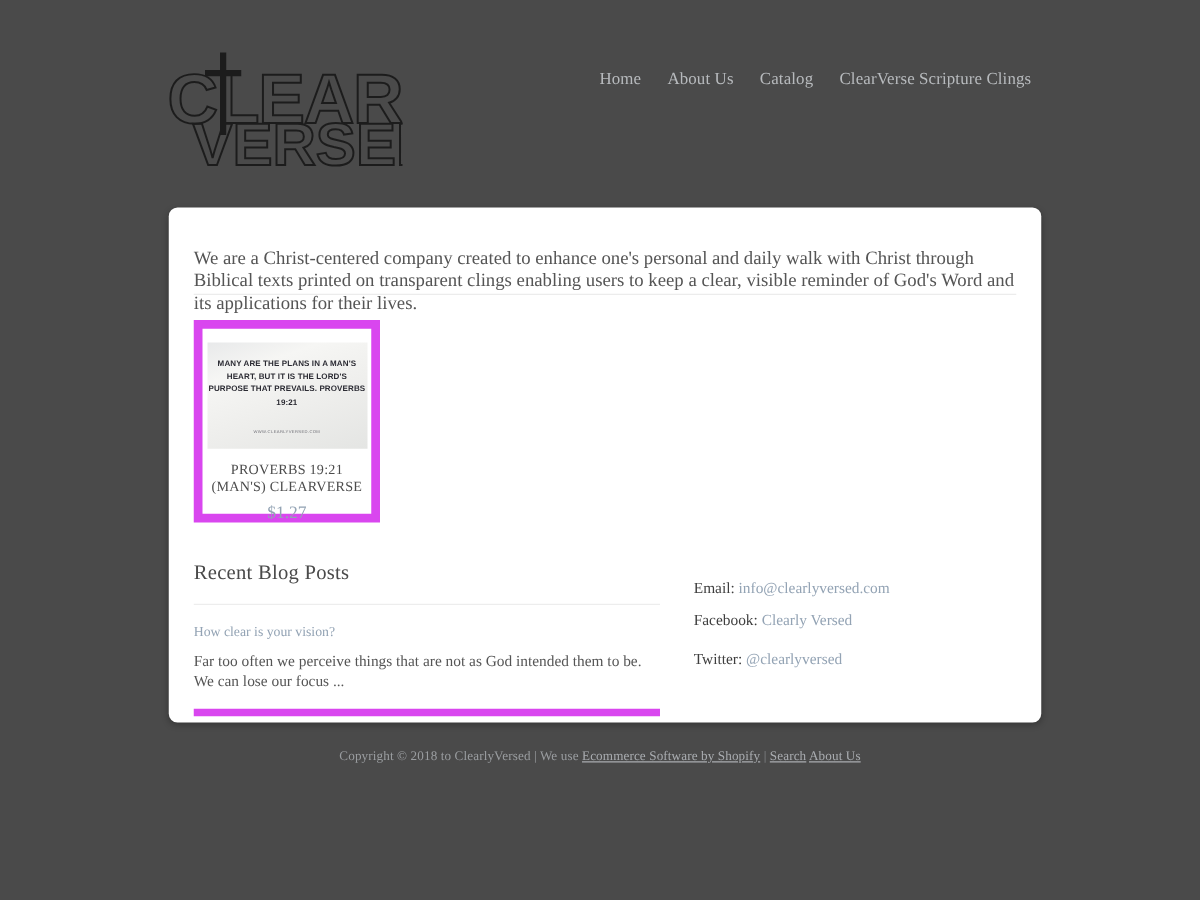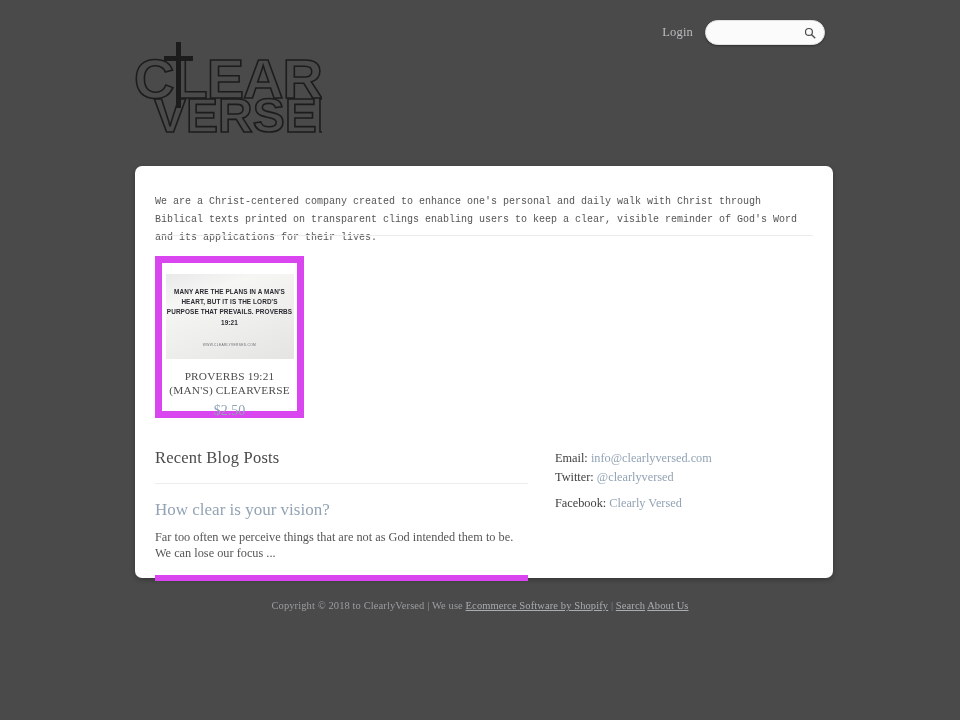--- a/index.html
+++ b/index.html
@@ -95,23 +95,23 @@
     width: 698px; height: 412px;
     background: #ffffff;
     border-radius: 7px;
     box-shadow: 0 2px 5px rgba(0,0,0,.25);
   }
   .intro {
     position: absolute;
     left: 20px; top: 17px;
     width: 658px;
     color: #555555;
-    font-size: 10px;
+    font-size: 15px;
     line-height: 18px;
-    font-family: Liberation Mono, monospace;
+    font-family: Liberation Serif, serif;
   }
   .hr {
     position: absolute;
     left: 20px;
     width: 658px; height: 1px;
     background: #ececec;
   }
   .hr-top { top: 69px; }
 
   
@@ -182,36 +182,36 @@
     font-size: 16.5px;
     font-family: "Liberation Serif", serif;
     padding-bottom: 15px;
     border-bottom: 1px solid #ededed;
     letter-spacing: .2px;
   }
   .blog-link {
     display: block;
     margin-top: 16px;
     color: #93a3b4;
-    font-size: 17px;
+    font-size: 11px;
     font-family: "Liberation Serif", serif;
     text-decoration: none;
     cursor: pointer;
   }
   .blog-excerpt {
     margin-top: 9px;
     color: #555555;
     font-size: 12.3px;
     line-height: 16px;
     font-family: "Liberation Serif", serif;
     padding-bottom: 14px;
     border-bottom: 6px solid #d946ef;
   }
   .contact-row {
-    margin-top: 2px;
+    margin-top: 14px;
     color: #3e3e3e;
     font-size: 12.3px;
     line-height: 17px;
     font-family: "Liberation Serif", serif;
   }
   .contact-row.tight { margin-top: 9px; }
   .contact-row .lbl { color: #3e3e3e; }
   .contact-row a {
     color: #93a3b4;
     text-decoration: none;
@@ -249,71 +249,67 @@
           <text x="2" y="62" font-size="56" font-weight="bold" fill="none" stroke="#1c1c1c" stroke-width="1.6" letter-spacing="-1">CLEARLY</text>
           <text x="22" y="96" font-size="48" font-weight="bold" fill="none" stroke="#1c1c1c" stroke-width="1.6" letter-spacing="0">VERSED</text>
         </g>
         <g fill="#1c1c1c">
           <rect x="44" y="6" width="5" height="66"></rect>
           <rect x="32" y="20" width="29" height="5"></rect>
         </g>
       </svg>
     </a>
 
-    <div class="utility-row">
-      <a class="login-link" href="#">Login</a>
-      <div class="search-box">
-        <input class="search-input" type="text" value="" placeholder="" style="">
-        <svg class="search-icon" viewBox="0 0 16 16">
-          <circle cx="6.6" cy="6.6" r="4.6" fill="none" stroke="#4a4a4a" stroke-width="1.6"></circle>
-          <line x1="10.2" y1="10.2" x2="14.4" y2="14.4" stroke="#4a4a4a" stroke-width="1.8" stroke-linecap="round"></line>
-        </svg>
-      </div>
-    </div>
 
     <nav class="main-nav">
+      <div>
+        <a href="#">Home</a>
+        <a href="#">About Us</a>
+        <a href="#">Catalog</a>
+        <a href="#">ClearVerse Scripture Clings</a>
+      </div>
     </nav>
   </div>
 
   <div class="card">
 
     <p class="intro">We are a Christ-centered company created to enhance one's personal and daily walk with Christ through Biblical texts printed on transparent clings enabling users to keep a clear, visible reminder of God's Word and its applications for their lives.</p>
 
     <div class="hr hr-top"></div>
 
     <div class="product">
       <div class="product-thumb">
         <div class="thumb-text">Many are the plans in a man's heart, but it is the Lord's purpose that prevails. Proverbs 19:21</div>
         <div class="thumb-url">WWW.CLEARLYVERSED.COM</div>
       </div>
       <div class="product-title">
         <span>PROVERBS 19:21</span><br>
         <span>(MAN'S) CLEARVERSE</span>
       </div>
-      <div class="product-price">$2.50</div>
+      <div class="product-price">$1.27</div>
     </div>
 
     <div class="col-blog">
       <div class="col-title">Recent Blog Posts</div>
       <a class="blog-link" href="#">How clear is your vision?</a>
       <div class="blog-excerpt">Far too often we perceive things that are not as God intended them to be. We can lose our focus ...</div>
     </div>
 
     <div class="col-contact">
       <div class="contact-row">
         <span class="lbl">Email:</span>
         <a href="#">info@clearlyversed.com</a>
       </div>
+      <div class="contact-row tight">
+        <span class="lbl">Facebook:</span>
+        <a href="#">Clearly Versed</a>
+      </div>
       <div class="contact-row">
         <span class="lbl">Twitter:</span>
         <a href="#">@clearlyversed</a>
-      </div>
-      <div class="contact-row tight">
-        <span class="lbl">Facebook:</span>
-        <a href="#">Clearly Versed</a>
       </div>
     </div>
   </div>
 
   <div class="footer">
     <span>Copyright © 2018 to ClearlyVersed | We use</span>
     <a href="#">Ecommerce Software by Shopify</a>
     <span class="sep">|</span>
     <a href="#">Search</a>
     <a href="#">About Us</a>

